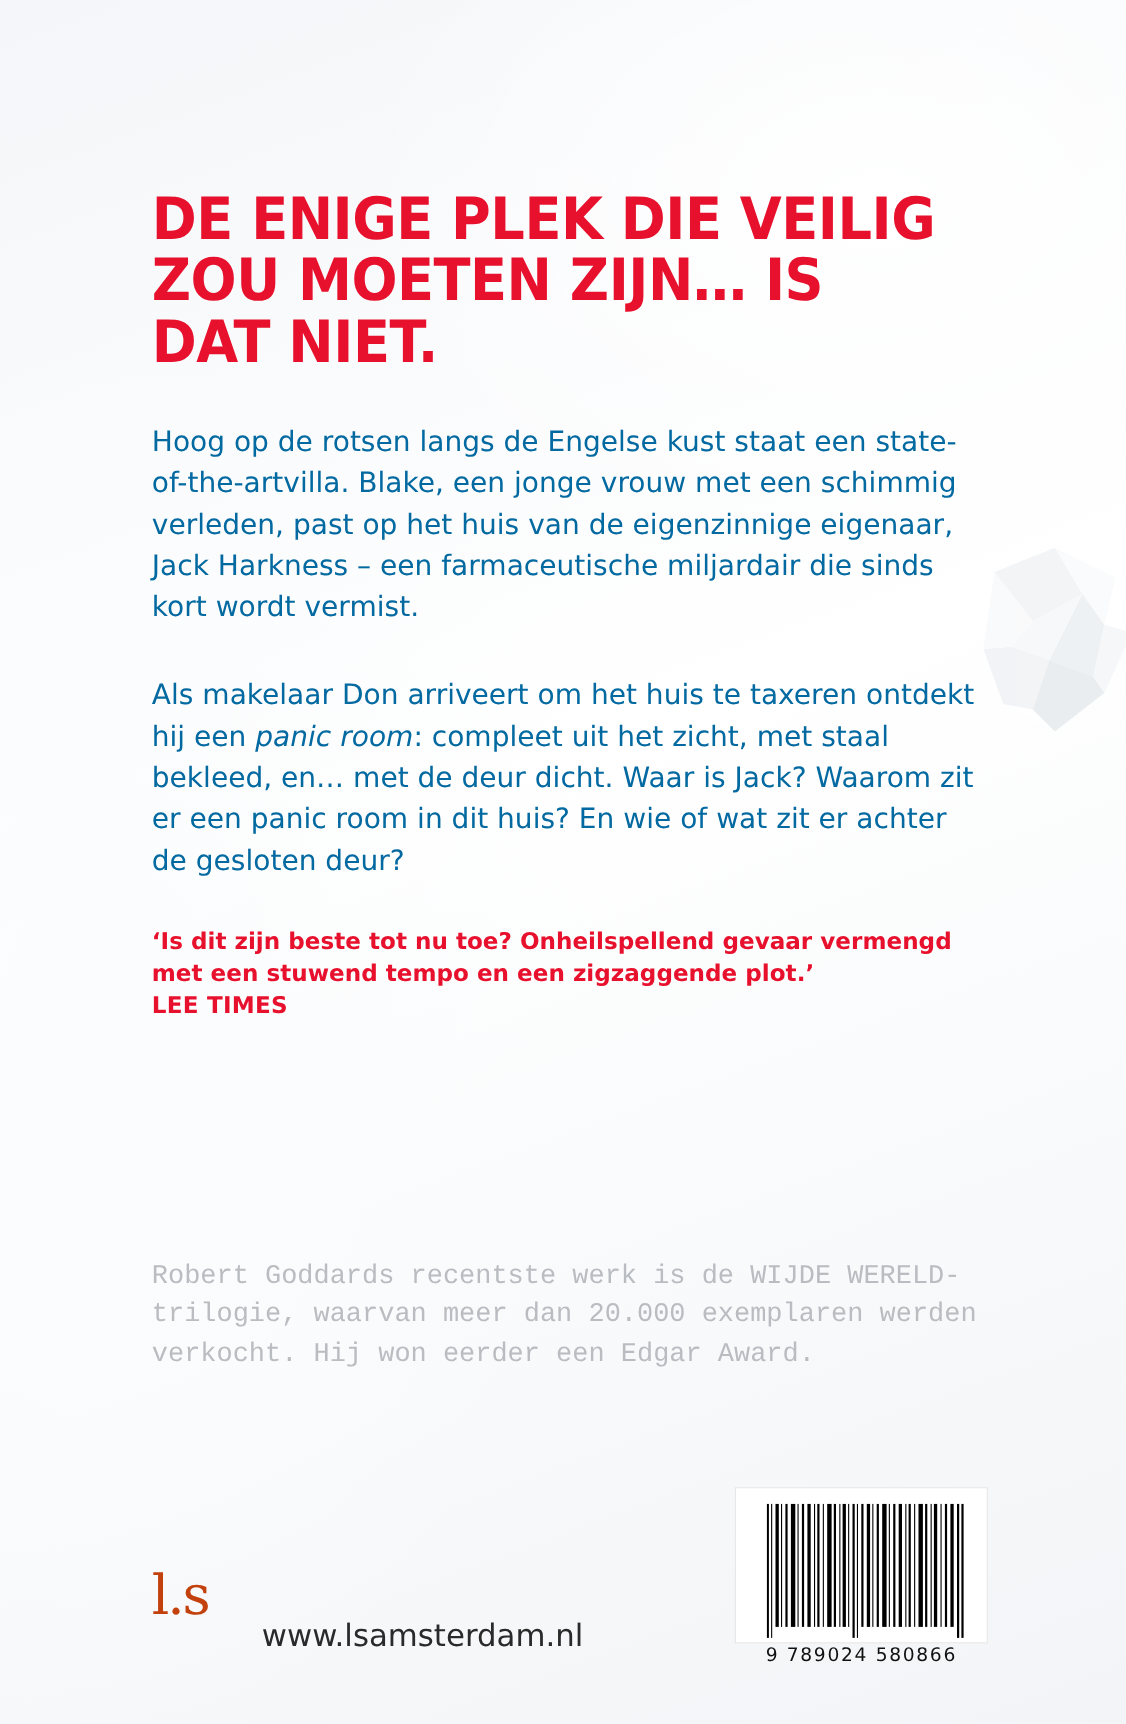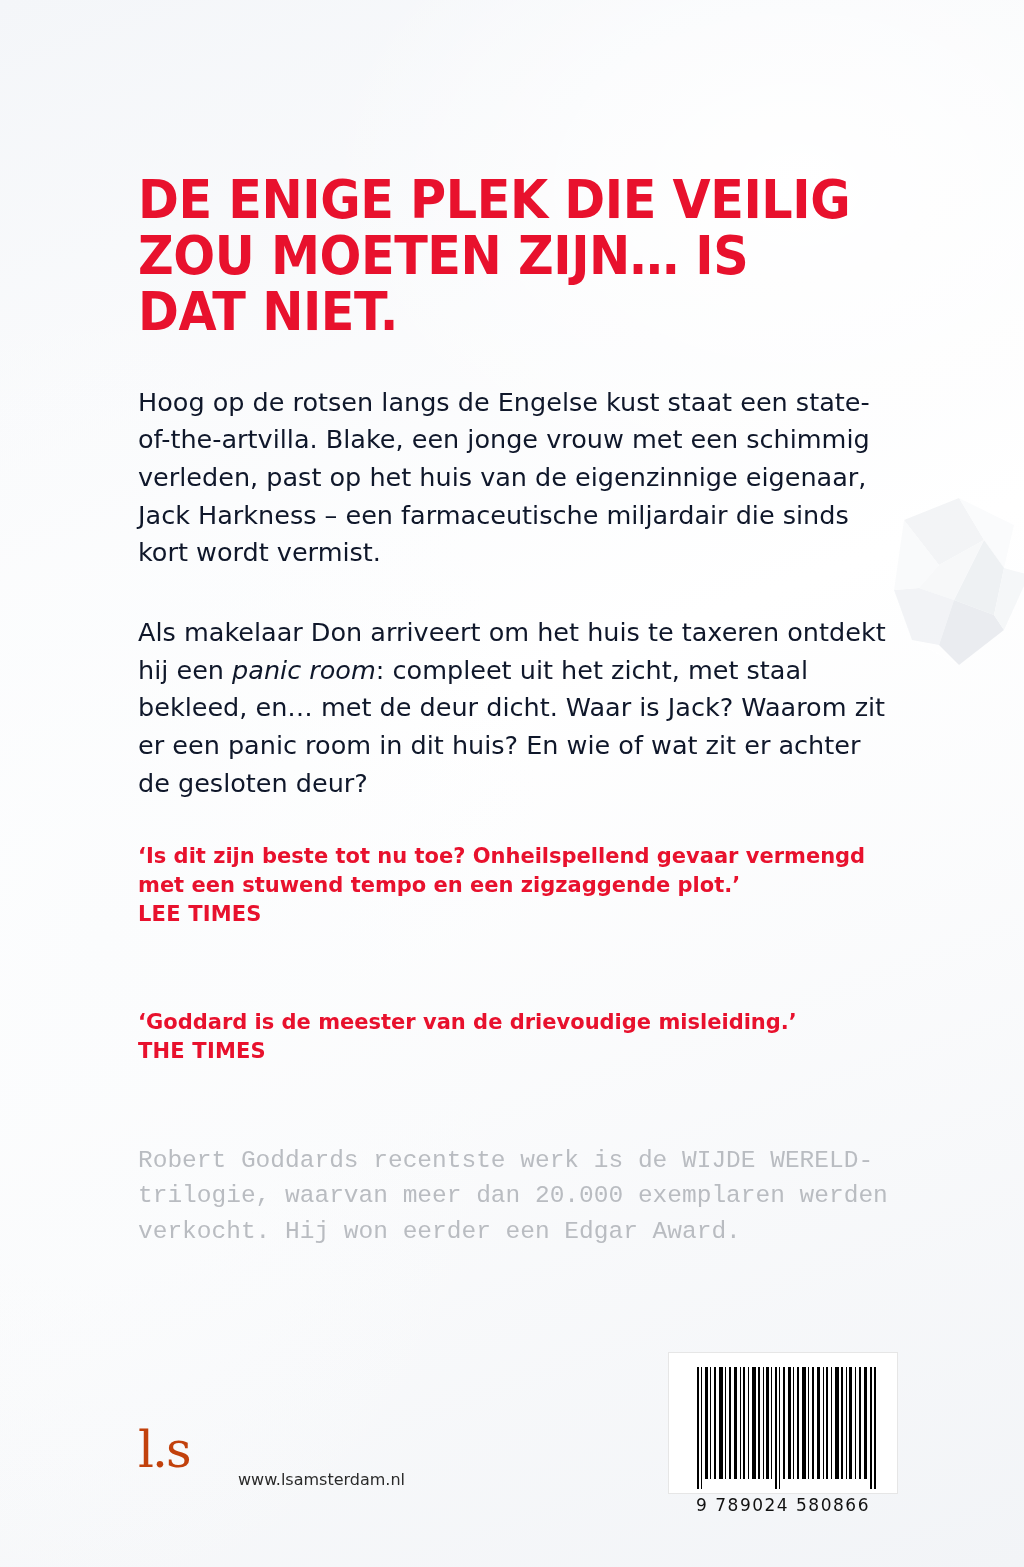--- a/index.html
+++ b/index.html
@@ -53,21 +53,21 @@
     letter-spacing: -0.5px;
     transform: scaleX(0.93);
     transform-origin: left top;
     text-transform: uppercase;
   }
 
   .body-block {
     position: absolute;
     left: 138px;
     width: 752px;
-    color: #0f172a;
+    color: #0369a1;
     font-size: 25.5px;
     line-height: 1.48;
     font-weight: normal;
   }
   .para-1 { top: 358px; }
   .para-2 { top: 602px; margin-top: 12px; }
 
   .para em {
     font-style: italic;
   }
@@ -111,21 +111,21 @@
     font-size: 50px;
     color: #c2410c;
     line-height: 1;
     letter-spacing: -2px;
   }
 
   .website {
     position: absolute;
     left: 238px;
     top: 1470px;
-    font-size: 16px;
+    font-size: 28px;
     color: #2a2a2a;
   }
 
   .barcode-box {
     position: absolute;
     left: 668px;
     top: 1352px;
     width: 230px;
     height: 142px;
     background: #ffffff;
@@ -175,24 +175,20 @@
 
   <p class="body-block para para-1">Hoog op de rotsen langs de Engelse kust staat een state-of-the-artvilla. Blake, een jonge vrouw met een schimmig verleden, past op het huis van de eigenzinnige eigenaar, Jack Harkness – een farmaceutische miljardair die sinds kort wordt vermist.</p>
 
   <p class="body-block para para-2"><span>Als makelaar Don arriveert om het huis te taxeren ontdekt hij een </span><em>panic room</em><span>: compleet uit het zicht, met staal bekleed, en… met de deur dicht. Waar is Jack? Waarom zit er een panic room in dit huis? En wie of wat zit er achter de gesloten deur?</span></p>
 
   <div class="quote quote-1">
     <span>‘Is dit zijn beste tot nu toe? Onheilspellend gevaar vermengd met een stuwend tempo en een zigzaggende plot.’</span>
     <span class="source">LEE TIMES</span>
   </div>
 
-  <div class="quote quote-2">
-    <span>‘Goddard is de meester van de drievoudige misleiding.’</span>
-    <span class="source">THE TIMES</span>
-  </div>
 
   <p class="bio">Robert Goddards recentste werk is de WIJDE WERELD-trilogie, waarvan meer dan 20.000 exemplaren werden verkocht. Hij won eerder een Edgar Award.</p>
 
   <div class="logo">
     <div class="logo-text">l.s</div>
   </div>
 
   <div class="website">www.lsamsterdam.nl</div>
 
   <div class="barcode-box">

